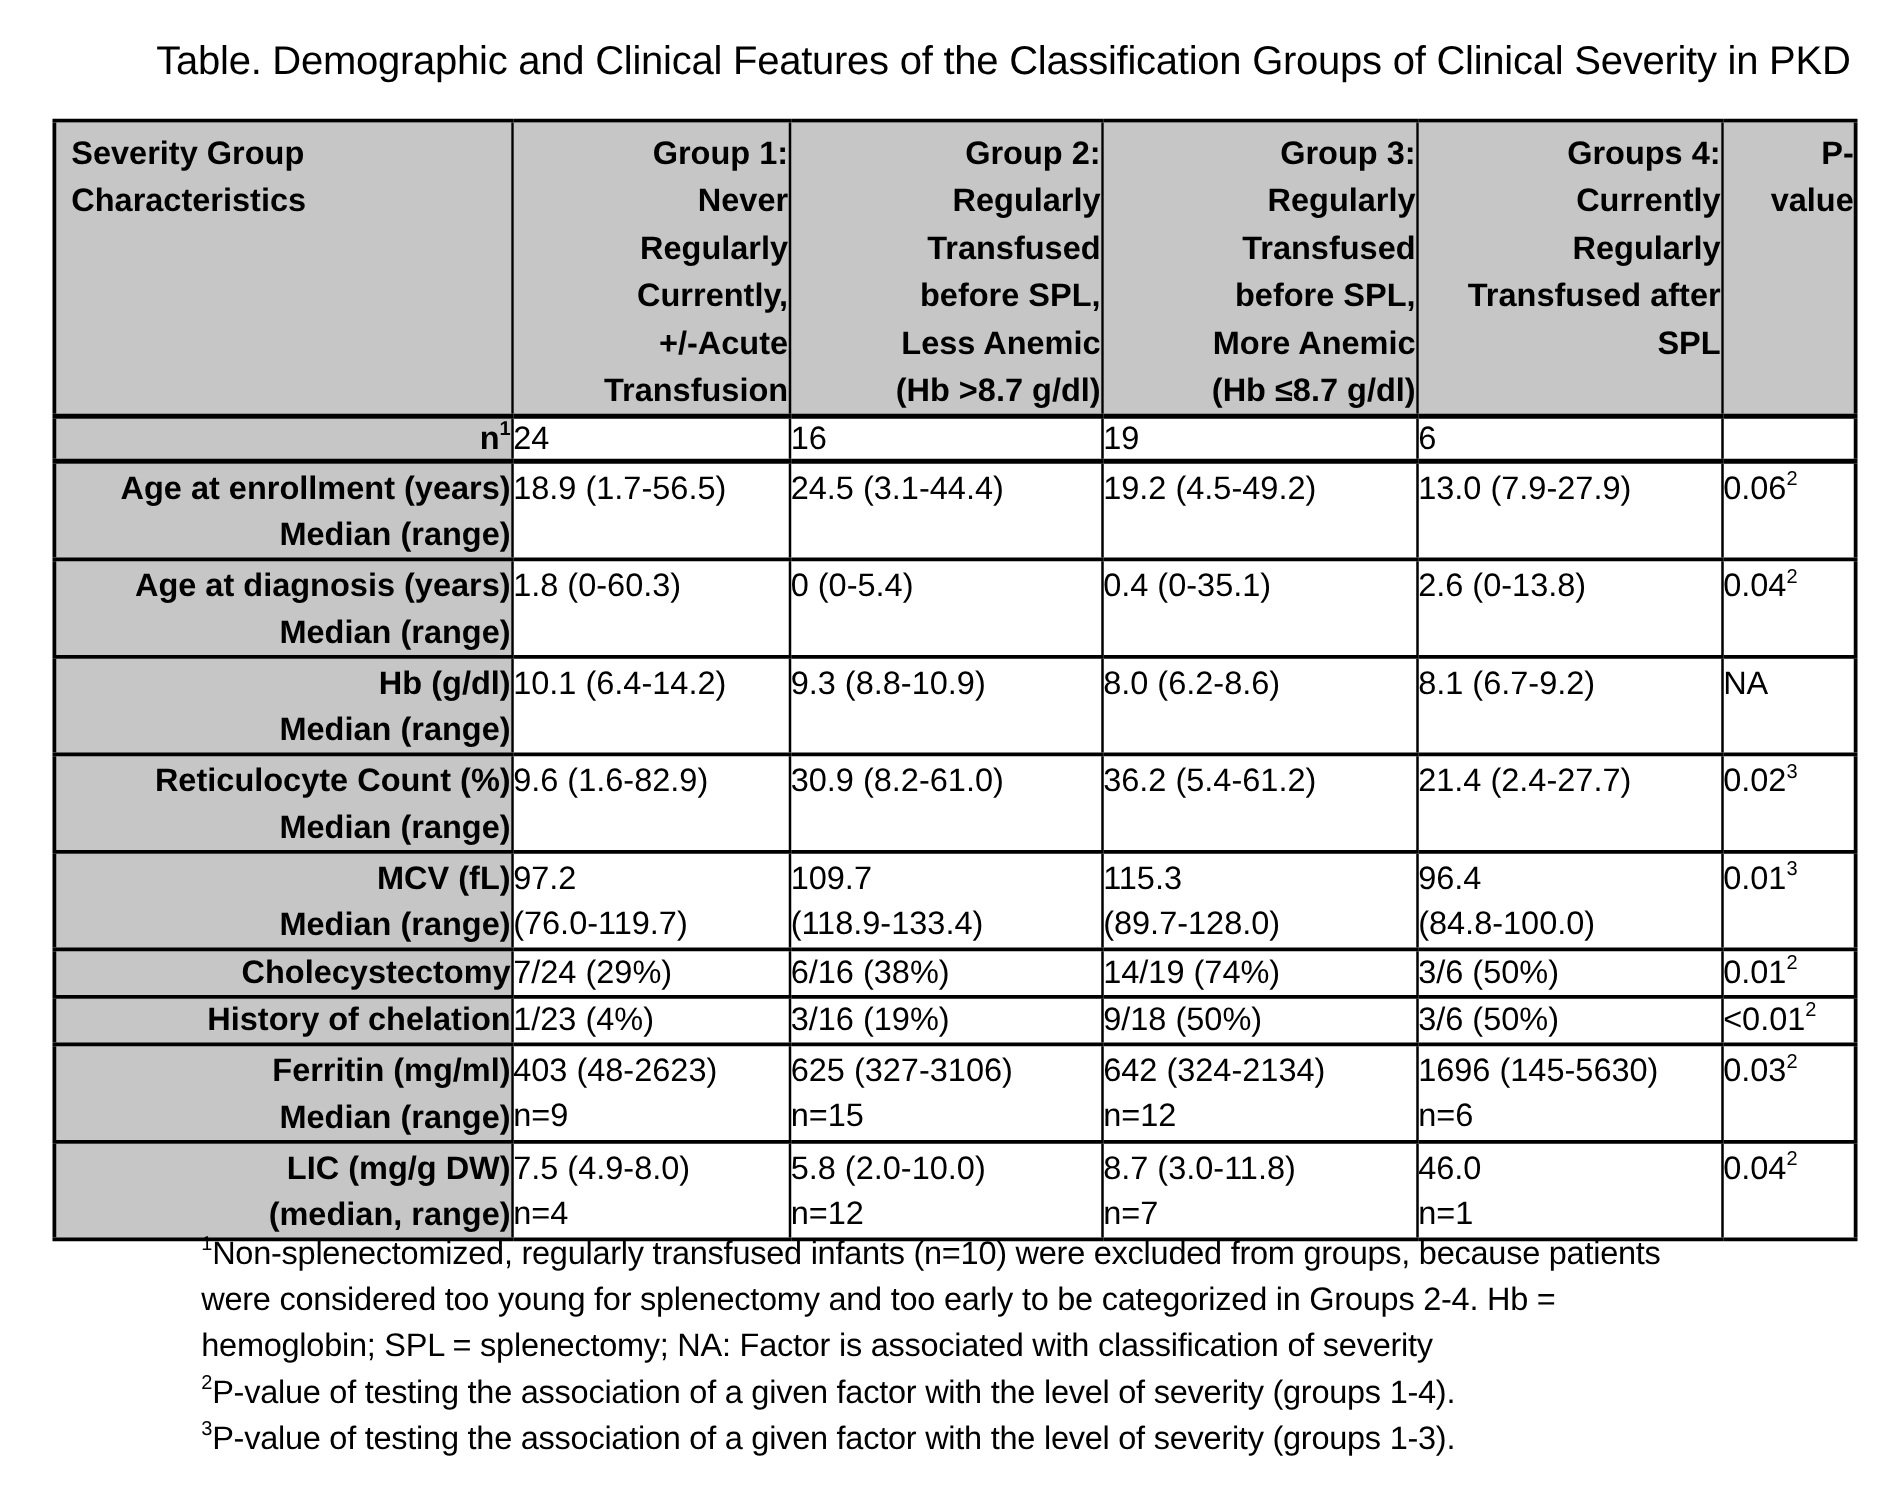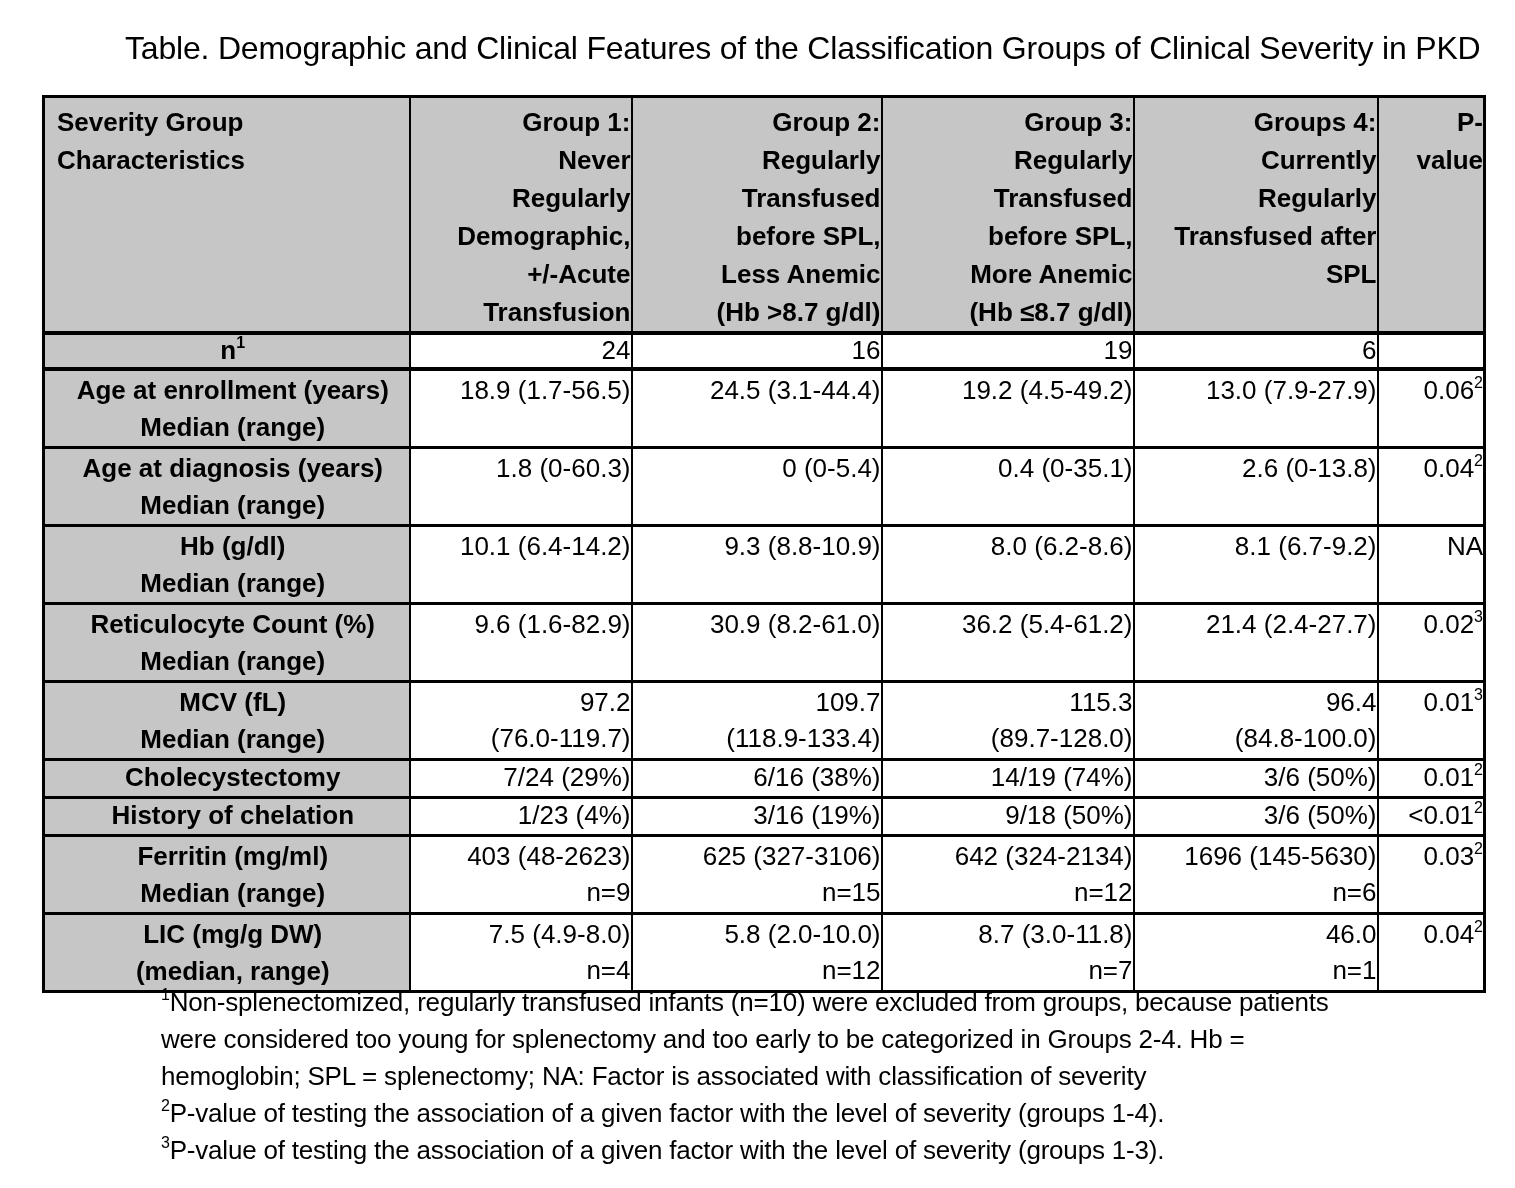--- a/index.html
+++ b/index.html
@@ -47,29 +47,29 @@
     line-height: 38px;
     padding-top: 5px;
     border-bottom: 4px solid #000;
     white-space: nowrap;
   }
   thead tr { height: 235px; }
   thead th.first-col { text-align: left; padding-left: 12px; }
   td.label-cell {
     background: #c6c6c6;
     font-weight: bold;
-    text-align: center;
+    text-align: right;
     padding-left: 12px;
     line-height: 37px;
     padding-top: 1px;
     white-space: nowrap;
   }
   td.data-cell {
     background: #ffffff;
-    text-align: right;
+    text-align: left;
     line-height: 36px;
     padding-top: 1px;
     white-space: pre-line;
   }
   tr.row-tall  { height: 76px; }
   tr.row-short { height: 38px; }
   tr.row-short td { line-height: 31px; }
   tr.row-n { height: 36px; }
   tr.row-n td { line-height: 29px; border-bottom: 4px solid #000; }
   sup {
@@ -110,21 +110,21 @@
     <thead>
       <tr>
           <th class="first-col">
             <div>Severity Group</div>
             <div>Characteristics</div>
           </th>
           <th>
             <div>Group 1:</div>
             <div>Never</div>
             <div>Regularly</div>
-            <div>Demographic,</div>
+            <div>Currently,</div>
             <div>+/-Acute</div>
             <div>Transfusion</div>
           </th>
           <th>
             <div>Group 2:</div>
             <div>Regularly</div>
             <div>Transfused</div>
             <div>before SPL,</div>
             <div>Less Anemic</div>
             <div>(Hb &gt;8.7 g/dl)</div>

